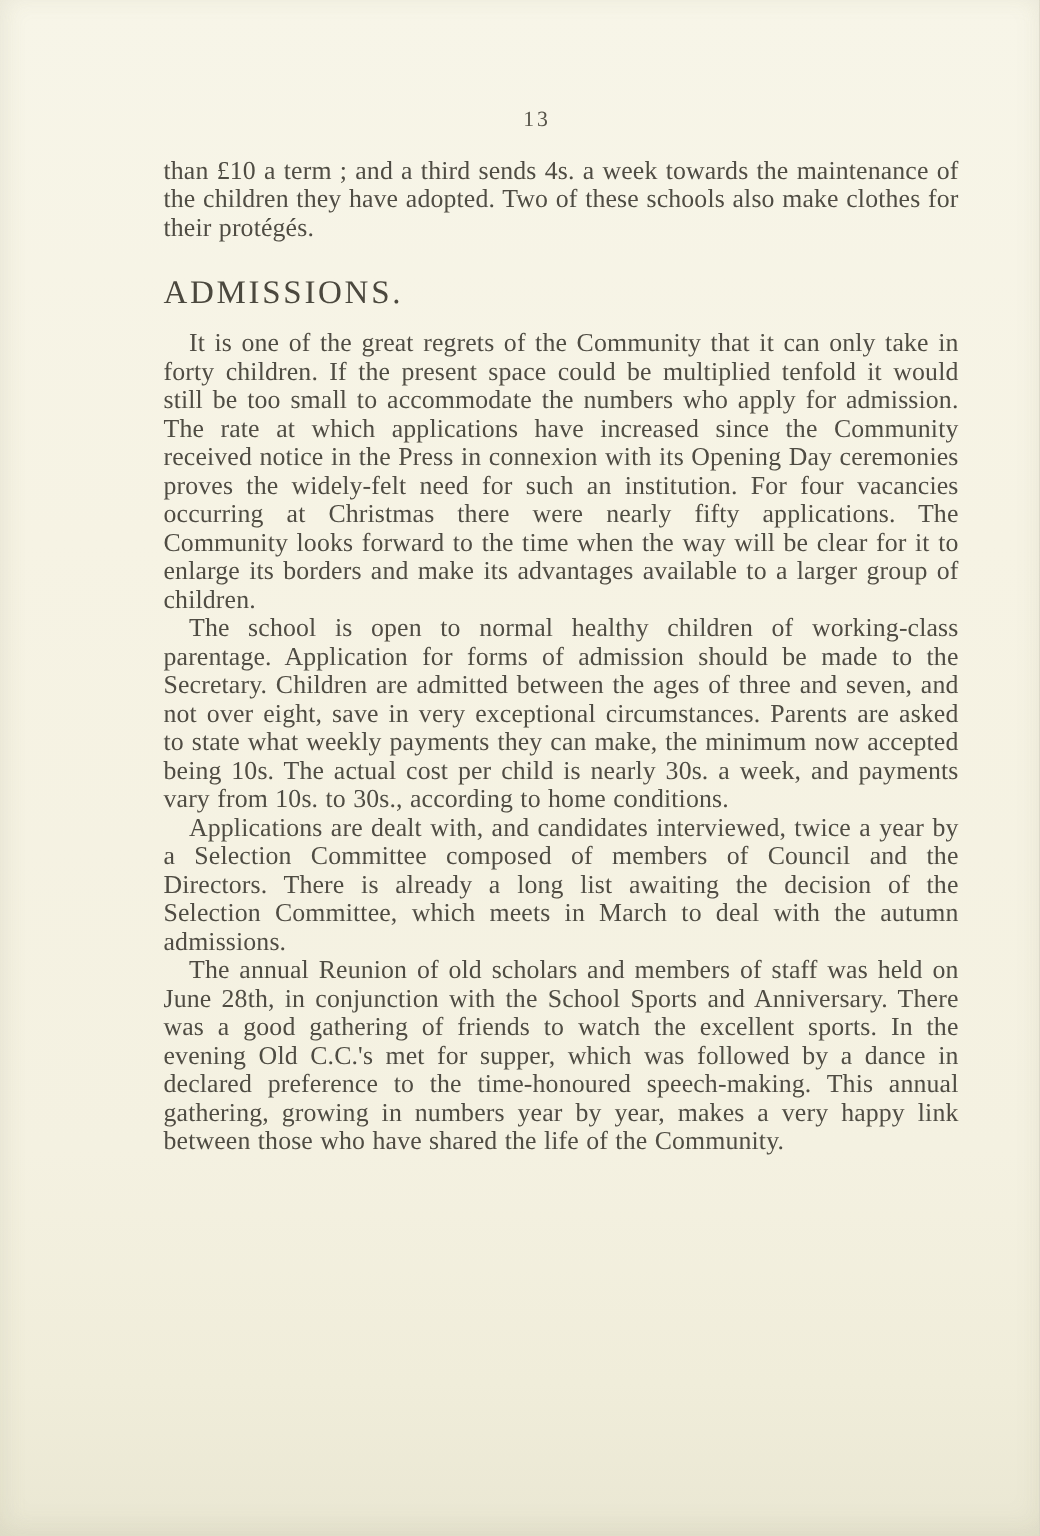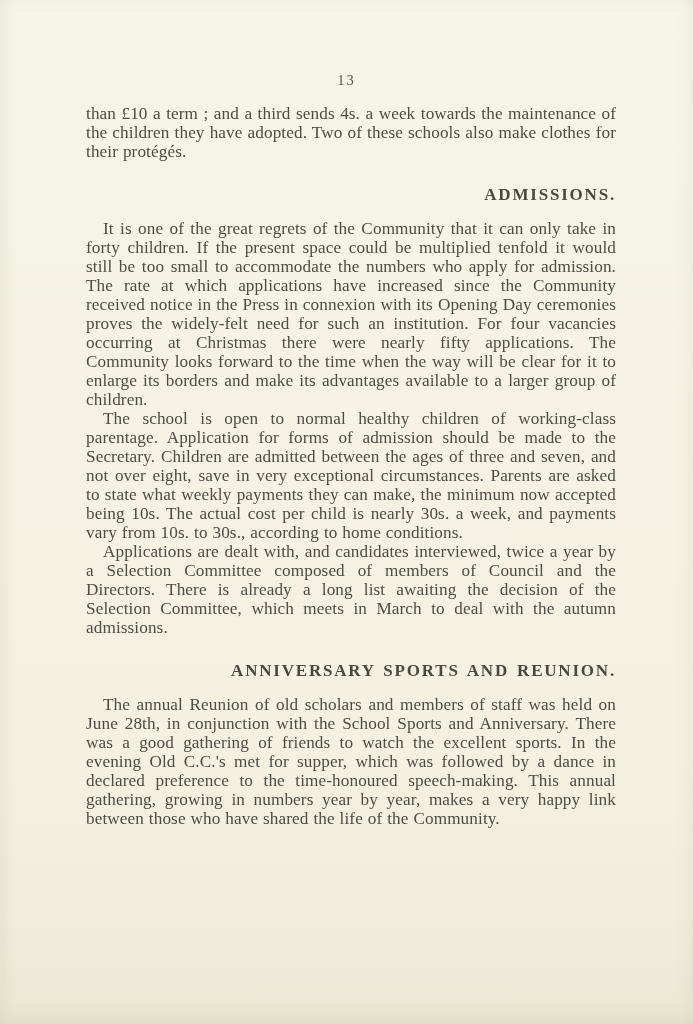--- a/index.html
+++ b/index.html
@@ -15,20 +15,21 @@
     box-sizing: border-box;
     background:
       linear-gradient(180deg,
         #f7f5e8 0%,
         #f6f3e4 35%,
         #f4f1e1 75%,
         #f0edda 90%,
         #eae7d3 100%);
     color: #4f4c43;
     font-family: "Liberation Serif", "DejaVu Serif", serif;
+    padding-left: 23px;
   }
   
   .page::after {
     content: "";
     position: absolute;
     inset: 0;
     pointer-events: none;
     box-shadow: inset 0 -6px 18px rgba(140, 135, 105, 0.10),
                 inset 4px 0 14px rgba(200, 196, 170, 0.10);
   }
@@ -50,24 +51,24 @@
     word-spacing: 0.5px;
   }
   .para {
     margin: 0;
     text-indent: 17px;
   }
   .para.continuation {
     text-indent: 0;
   }
   .section-heading {
-    font-size: 17px;
-    font-weight: bold;
+    font-size: 22px;
+    font-weight: normal;
     line-height: 20px;
-    text-align: right;
+    text-align: left;
     text-indent: 0;
     letter-spacing: 1.8px;
     word-spacing: 2px;
     margin: 24px 0 14px 0;
     color: #4b483e;
   }
 </style>
 </head>
 <body>
 
@@ -81,18 +82,17 @@
 
 
     <h2 class="section-heading">ADMISSIONS.</h2>
 
     <p class="para">It is one of the great regrets of the Community that it can only take in forty children.  If the present space could be multiplied tenfold it would still be too small to accommodate the numbers who apply for admission.  The rate at which applications have increased since the Community received notice in the Press in connexion with its Opening Day ceremonies proves the widely-felt need for such an institution.  For four vacancies occurring at Christmas there were nearly fifty applications.  The Community looks forward to the time when the way will be clear for it to enlarge its borders and make its advantages available to a larger group of children.</p>
 
     <p class="para">The school is open to normal healthy children of working-class parentage.  Application for forms of admission should be made to the Secretary.  Children are admitted between the ages of three and seven, and not over eight, save in very exceptional circumstances.  Parents are asked to state what weekly payments they can make, the minimum now accepted being 10s.  The actual cost per child is nearly 30s. a week, and payments vary from 10s. to 30s., according to home conditions.</p>
 
     <p class="para">Applications are dealt with, and candidates interviewed, twice a year by a Selection Committee composed of members of Council and the Directors.  There is already a long list awaiting the decision of the Selection Committee, which meets in March to deal with the autumn admissions.</p>
 
-    <h2 class="section-heading">ANNIVERSARY SPORTS AND REUNION.</h2>
 
     <p class="para">The annual Reunion of old scholars and members of staff was held on June 28th, in conjunction with the School Sports and Anniversary.  There was a good gathering of friends to watch the excellent sports.  In the evening Old C.C.'s met for supper, which was followed by a dance in declared preference to the time-honoured speech-making.  This annual gathering, growing in numbers year by year, makes a very happy link between those who have shared the life of the Community.</p>
 
   </main>
 </div>
 
 </body></html>

